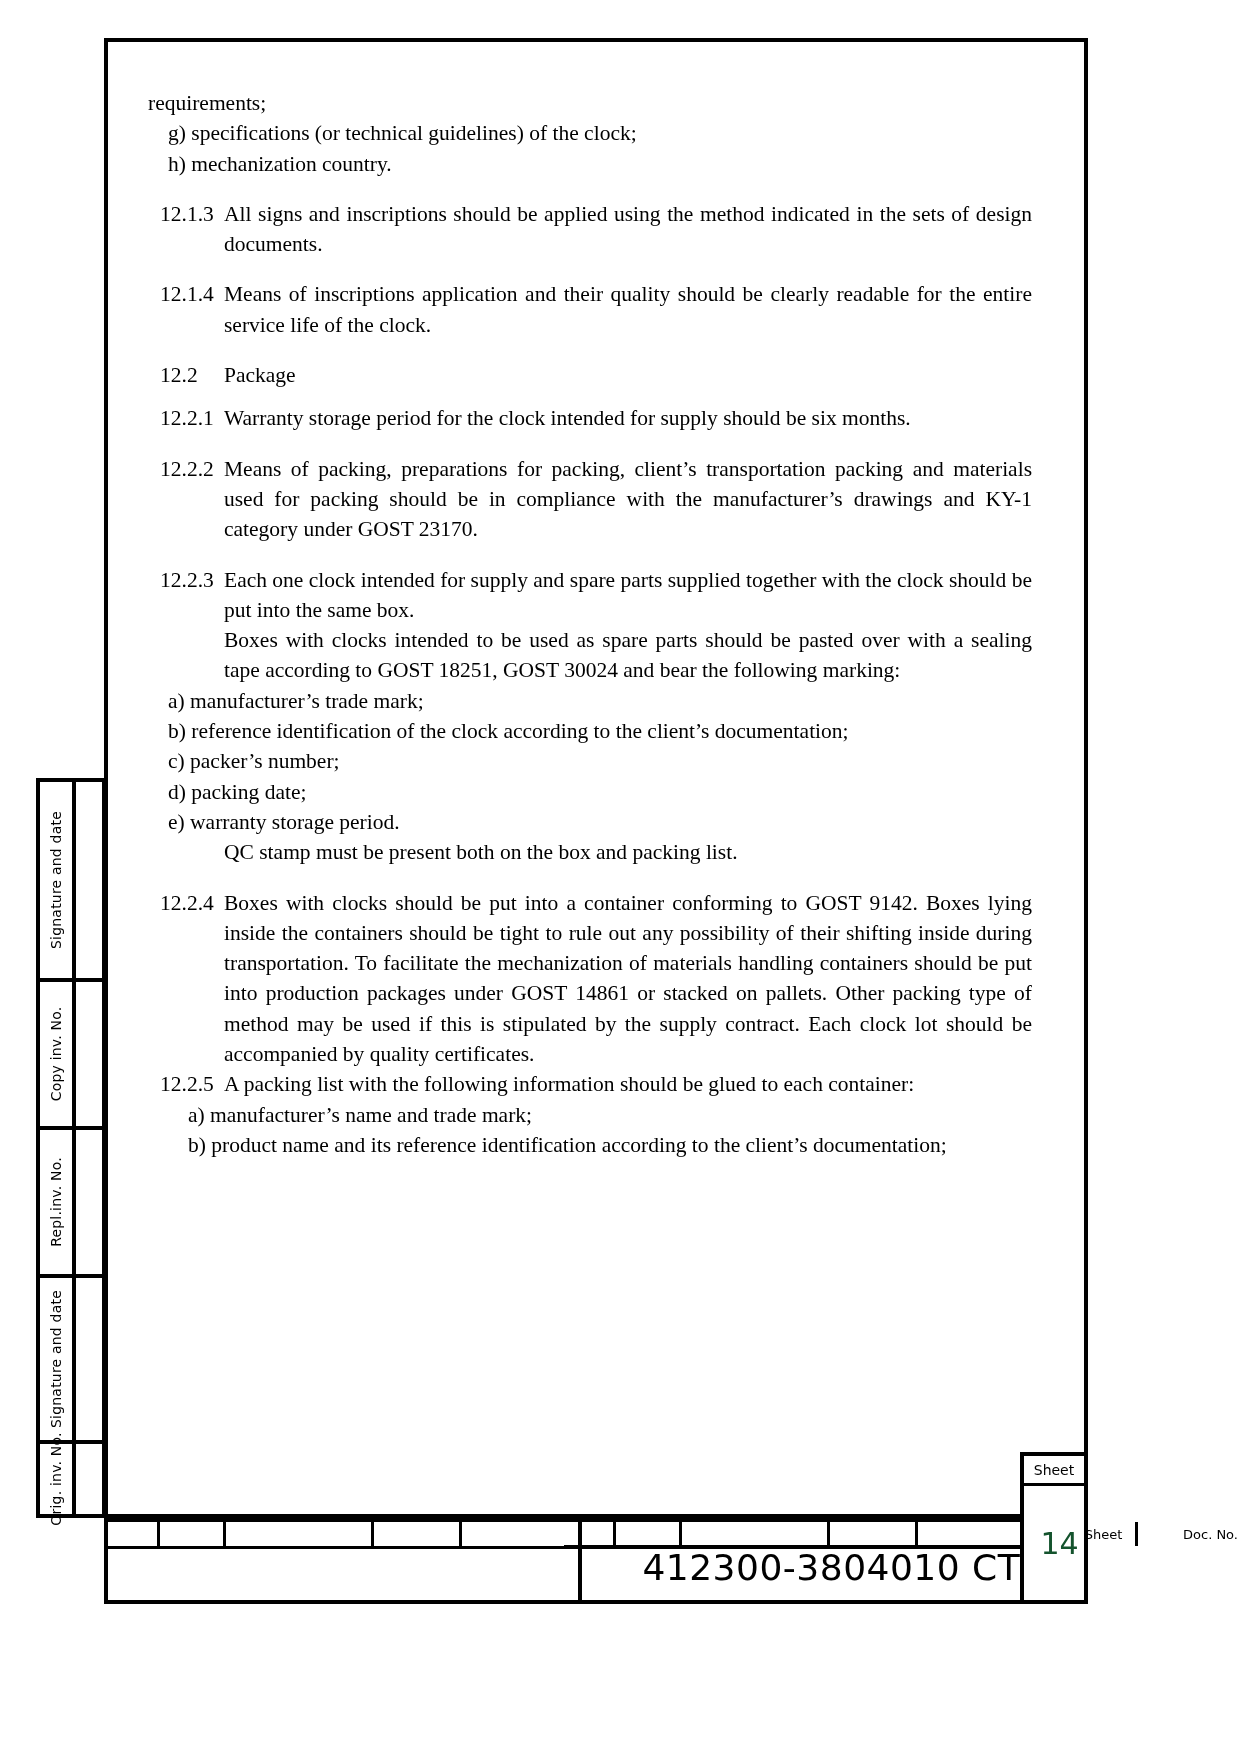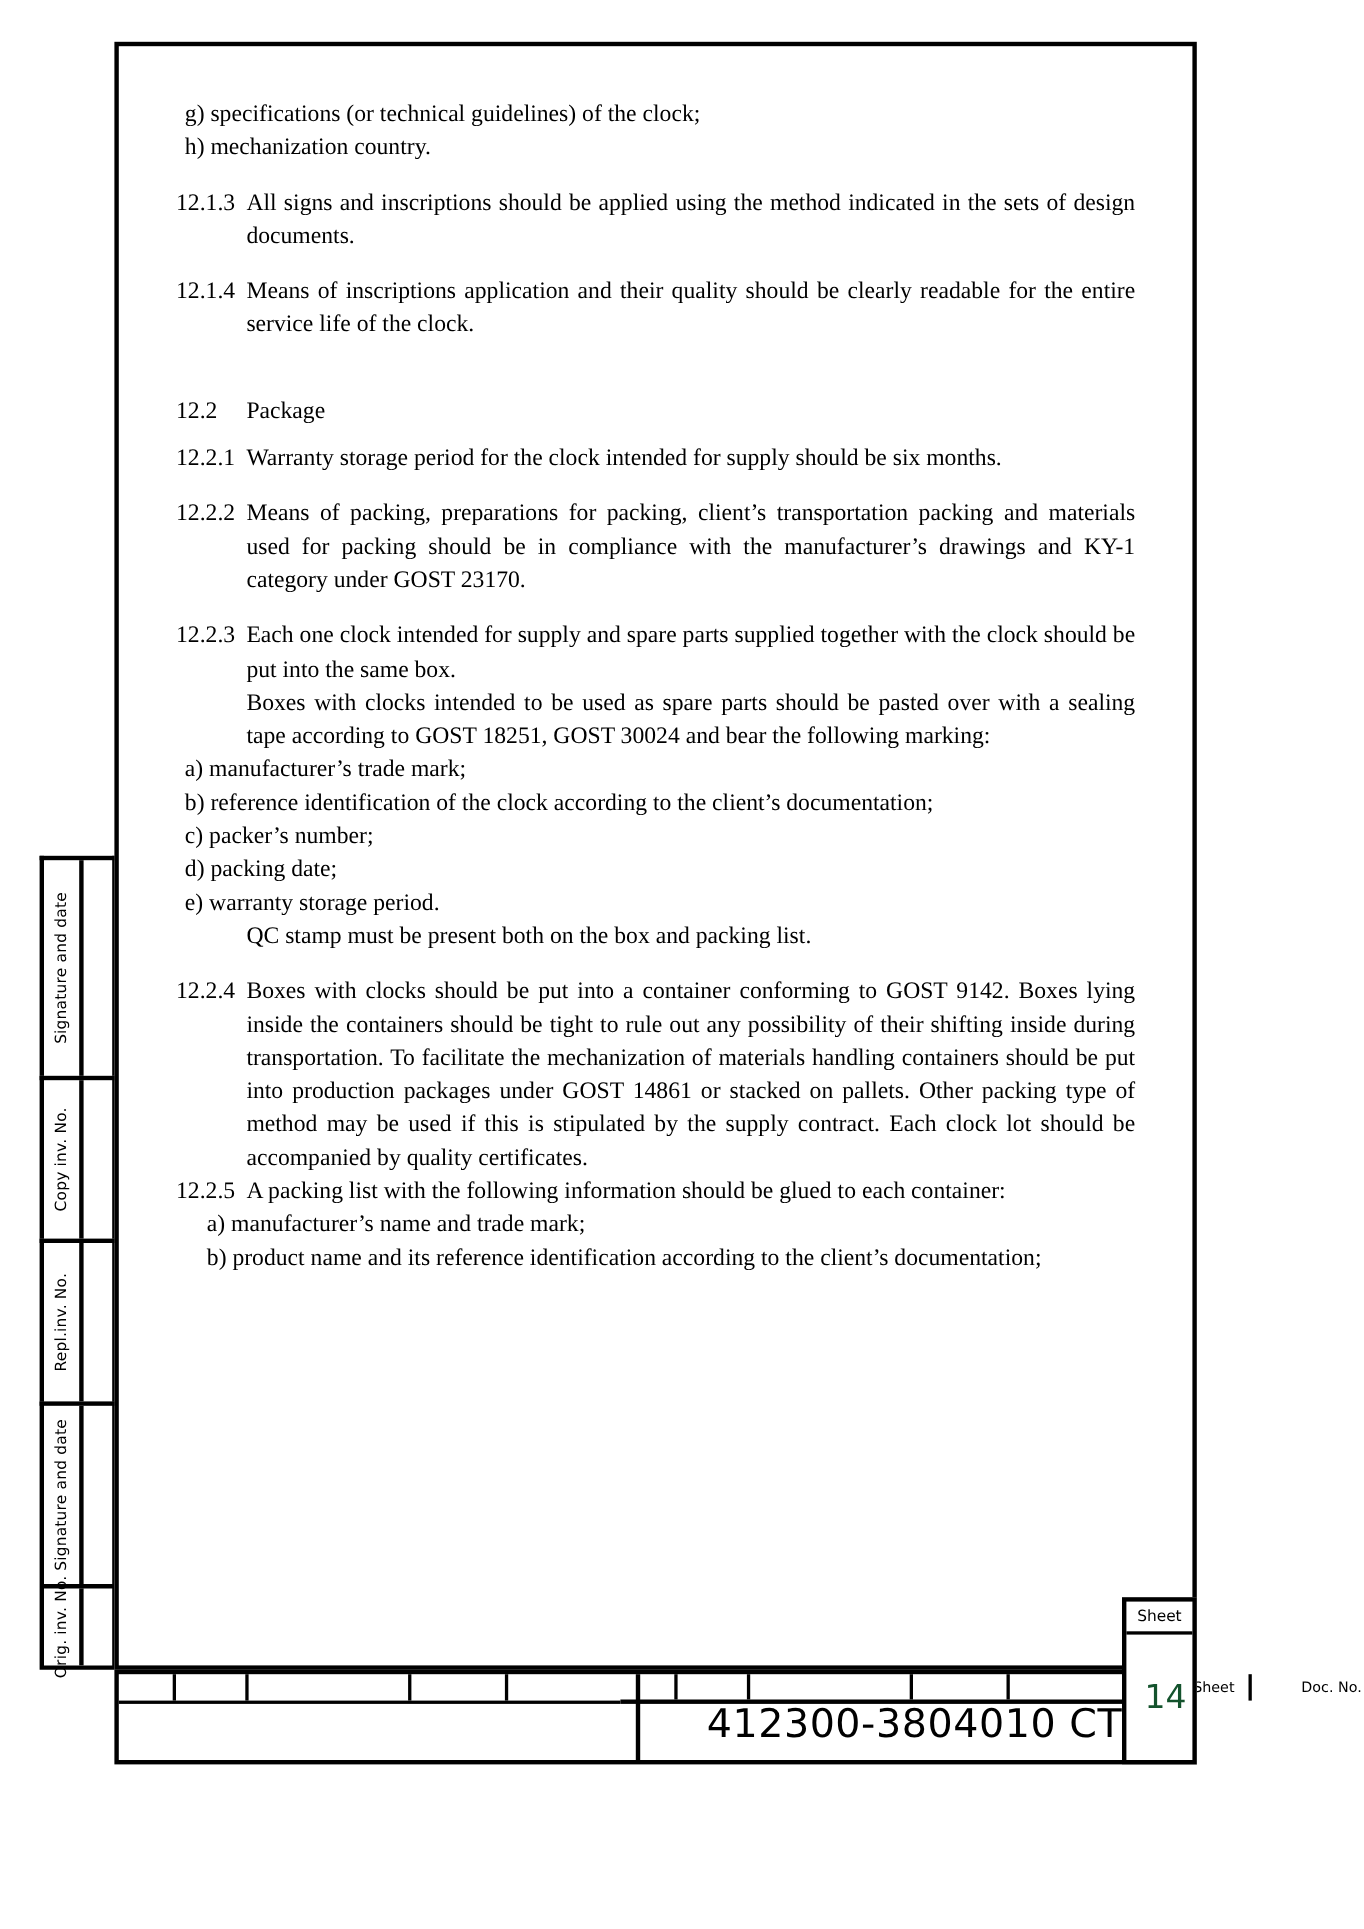--- a/index.html
+++ b/index.html
@@ -55,21 +55,21 @@
     text-align: justify;
   }
   .clause .num {
     position: absolute;
     left: 12px;
     top: 0;
     width: 76px;
     text-align: left;
     white-space: nowrap;
   }
-  .clause.left { text-align: left; margin-top: 28px; }
+  .clause.left { text-align: left; }
 
   
   .indent-block {
     padding-left: 76px;
     text-align: justify;
   }
 
   
   .letter-item {
     padding-left: 20px;
@@ -219,20 +219,21 @@
 </style>
 </head>
 <body>
 
 <div class="page">
 
   <div class="doc-frame"></div>
 
   <div class="text-column">
 
+    <div class="para nojust">requirements;</div>
 
     <div class="letter-item">g) specifications (or technical guidelines) of the clock;</div>
 
     <div class="letter-item">h) mechanization country.</div>
 
 
     <div class="gap-md"></div>
 
     <div class="clause">
       <span class="num">12.1.3</span>

